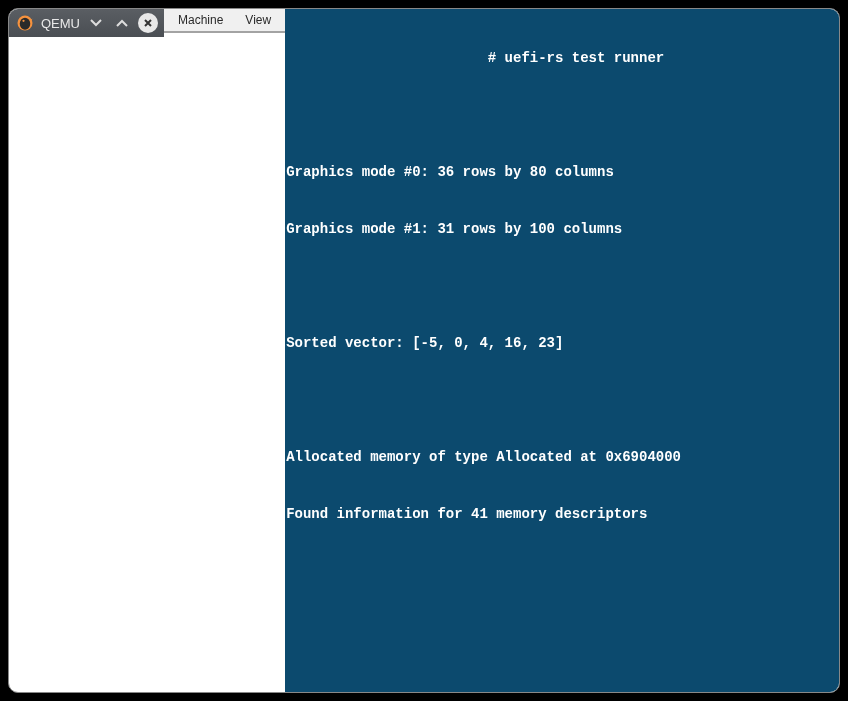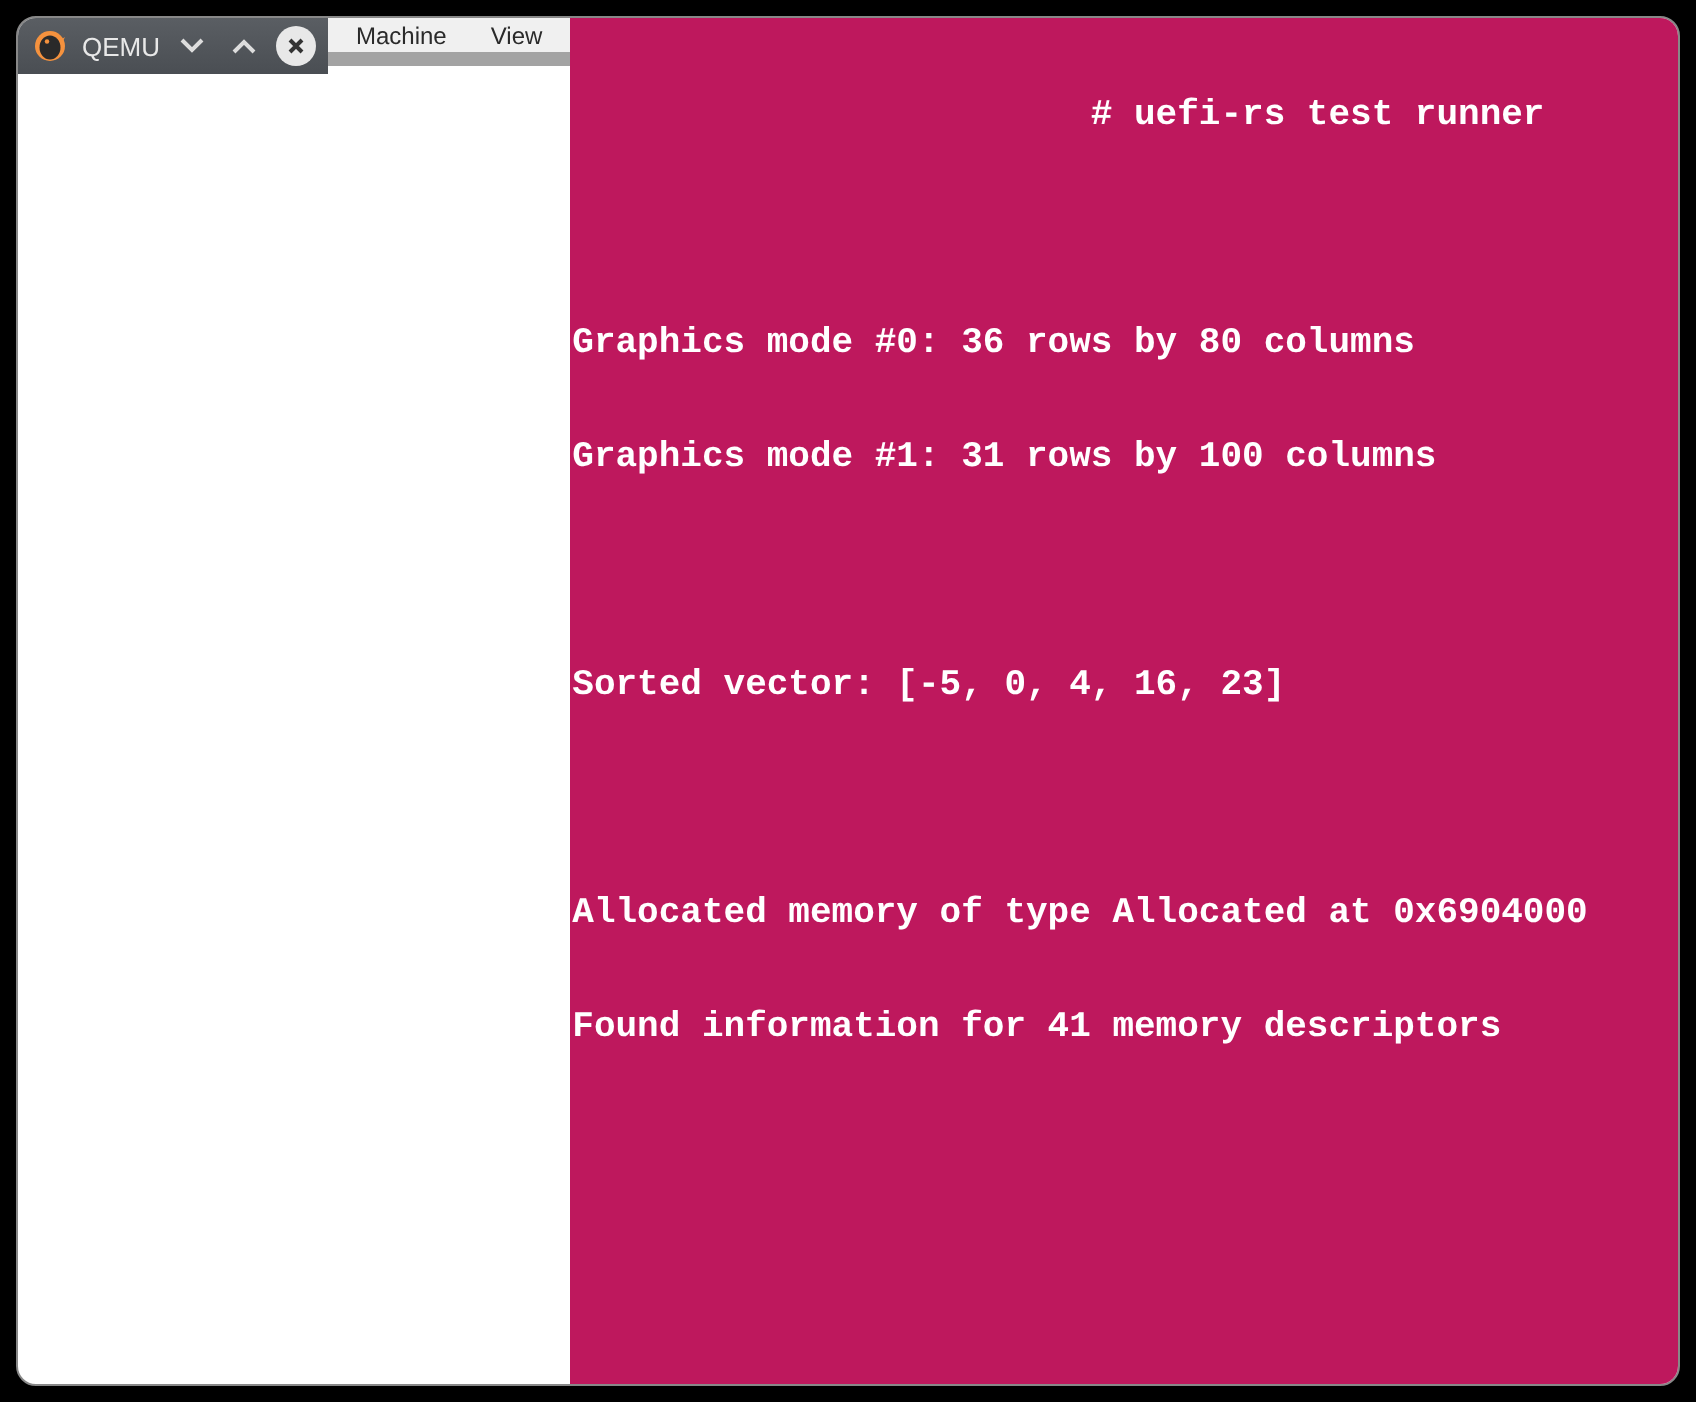--- a/index.html
+++ b/index.html
@@ -65,39 +65,39 @@
       color: #ddd;
     }
     .win-btn.close {
       background: #e8e8e8;
       border-radius: 50%;
       width: 20px;
       height: 20px;
     }
     .menubar {
       background: #f0f0f0;
-      border-bottom: 7px solid #a3a3a3;
+      border-bottom: 2px solid #a3a3a3;
       height: 24px;
       display: flex;
       align-items: center;
       padding: 0 4px;
       gap: 2px;
     }
     .menu-item {
       padding: 2px 10px;
       font-size: 12px;
       color: #2a2a2a;
       cursor: pointer;
     }
     .terminal {
       flex: 1;
-      background: #be185d;
+      background: #0c4a6e;
       color: #ffffff;
       font-family: "Courier New", monospace;
-      font-size: 18px;
+      font-size: 14px;
       line-height: 19px;
       padding: 2px 1px;
       white-space: pre;
       overflow: hidden;
       position: relative;
       font-weight: bold;
     }
     .term-line {
       min-height: 19px;
     }

